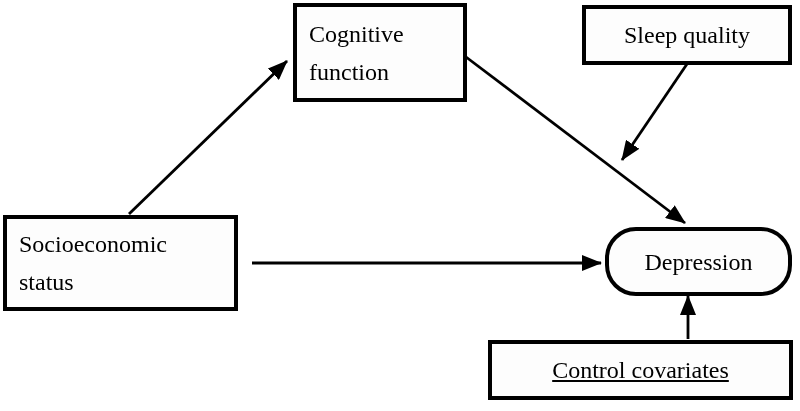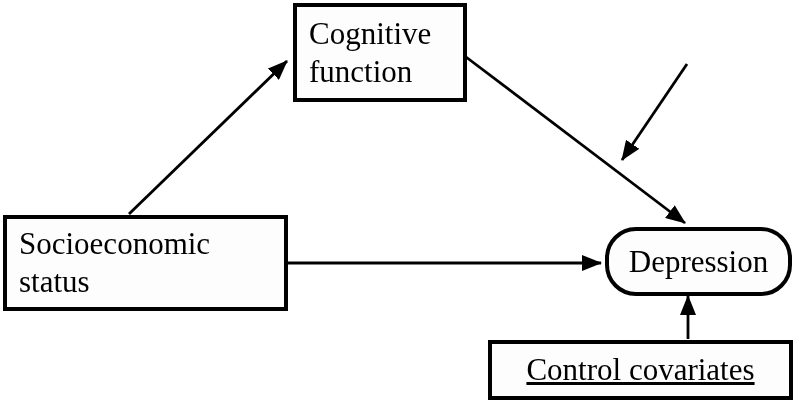--- a/index.html
+++ b/index.html
@@ -23,36 +23,36 @@
     width: 800px;
     height: 411px;
   }
   .node {
     position: absolute;
     box-sizing: border-box;
     border: 4px solid #000000;
     background: #fdfdfd;
     display: flex;
     align-items: center;
-    font-size: 31px;
+    font-size: 24px;
     line-height: 38px;
     color: #000000;
   }
   .node.left-text {
     justify-content: flex-start;
     padding-left: 12px;
     padding-right: 8px;
     text-align: left;
   }
   .node.center-text {
     justify-content: center;
     text-align: center;
     padding: 0 4px;
   }
-  .node-ses        { left: 3px;   top: 215px; width: 285px; height: 96px; }
+  .node-ses        { left: 3px;   top: 215px; width: 235px; height: 96px; }
   .node-cognitive  { left: 293px; top: 3px;   width: 174px; height: 99px; }
   .node-sleep      { left: 582px; top: 5px;   width: 210px; height: 60px; }
   .node-depression { left: 605px; top: 227px; width: 187px; height: 69px; border-radius: 31px; }
   .node-control    { left: 488px; top: 340px; width: 305px; height: 60px; text-decoration: underline; }
 </style>
 </head>
 <body>
 
 <div class="figure">
 
@@ -75,20 +75,23 @@
   </svg>
 
   <div class="node node-ses left-text">
     <span>Socioeconomic status</span>
   </div>
 
   <div class="node node-cognitive left-text">
     <span>Cognitive function</span>
   </div>
 
+  <div class="node node-sleep center-text">
+    <span>Sleep quality</span>
+  </div>
 
   <div class="node node-depression center-text">
     <span>Depression</span>
   </div>
 
   <div class="node node-control center-text">
     <span>Control covariates</span>
   </div>
 
 </div>

